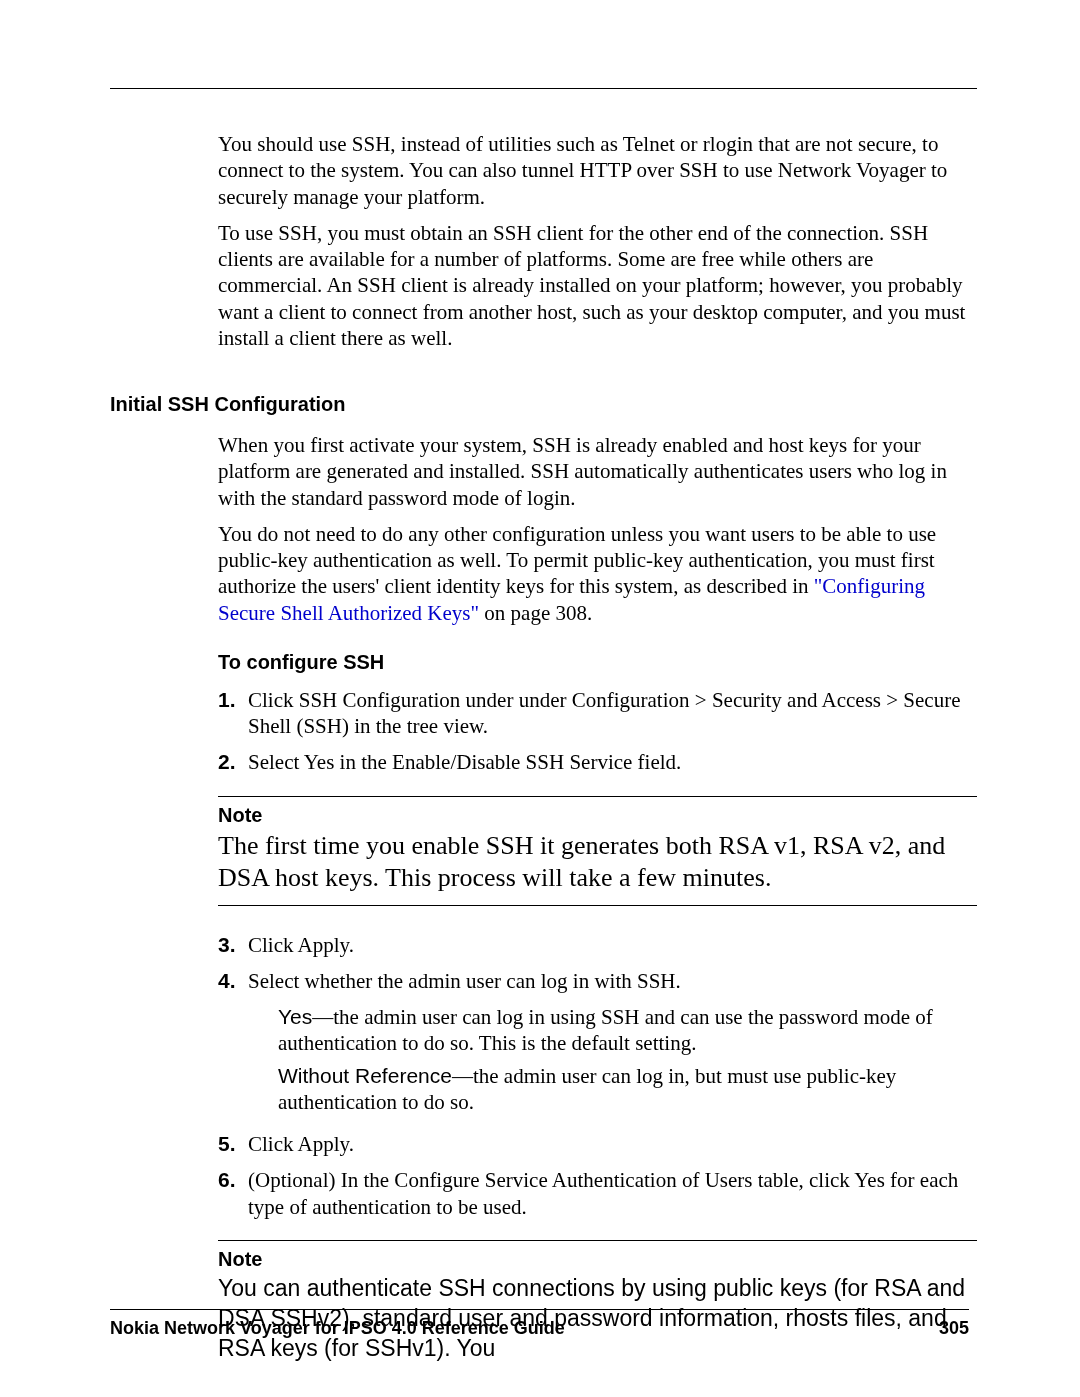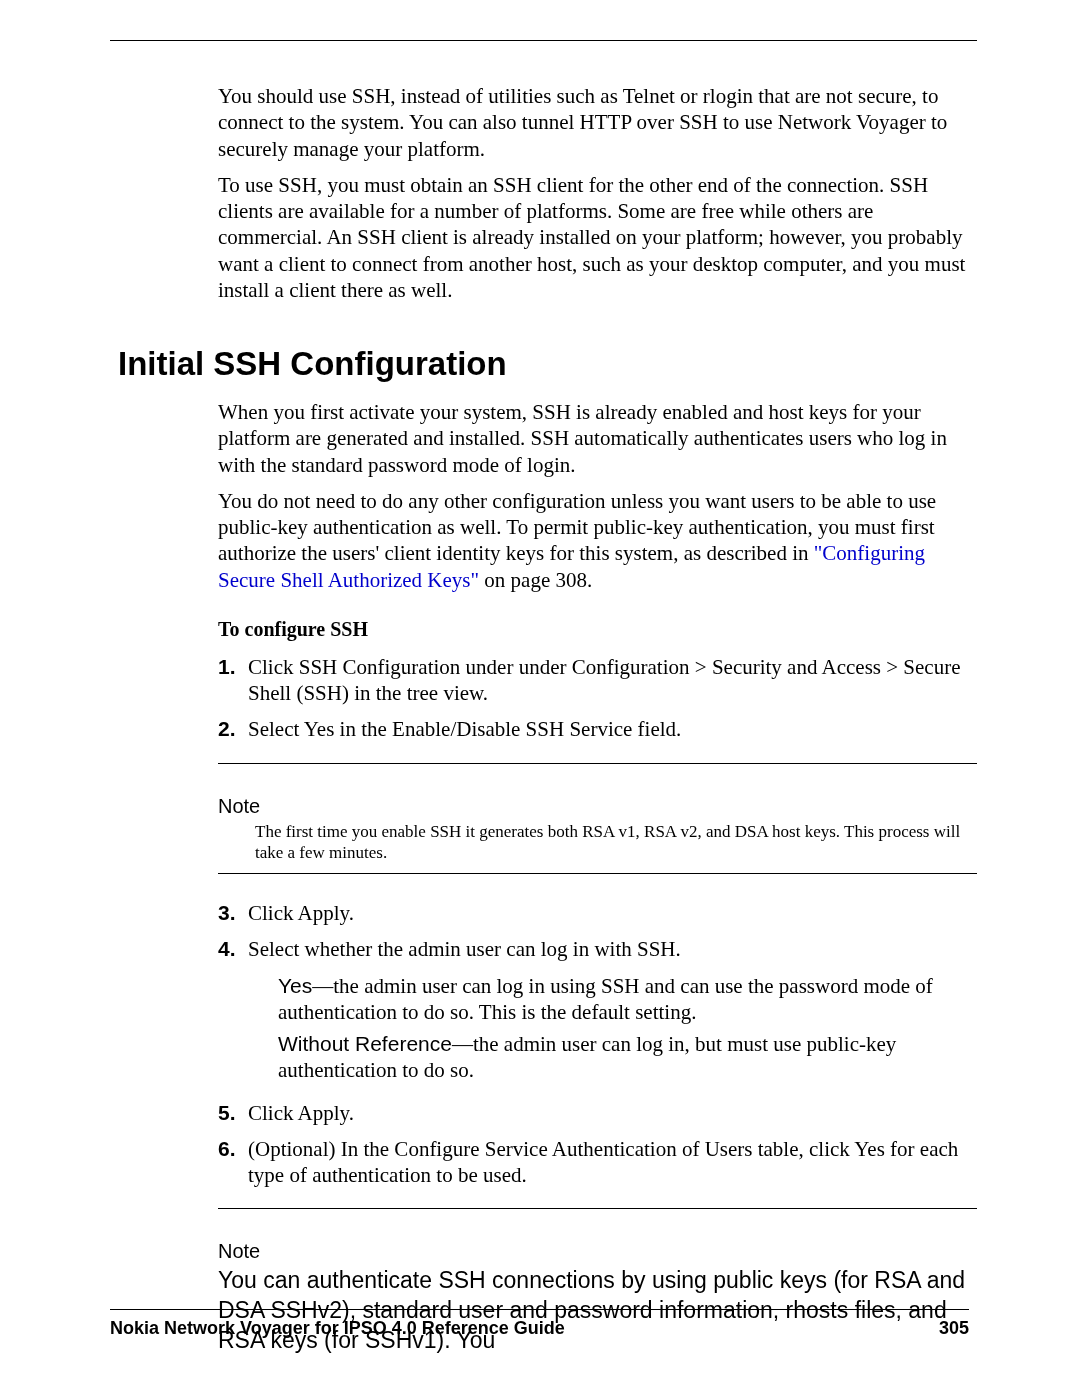--- a/index.html
+++ b/index.html
@@ -7,45 +7,45 @@
     padding: 0;
     background: #fff;
     font-family: "Times New Roman", Times, serif;
     color: #000;
   }
   .page {
     width: 1080px;
     height: 1397px;
     position: relative;
     box-sizing: border-box;
-    padding: 40px 103px 0 110px;
+    padding: 88px 103px 0 110px;
   }
   .top-rule {
     border-top: 1.5px solid #000;
     margin-bottom: 42px;
   }
   .body-text {
     margin-left: 108px;
     font-size: 21px;
     line-height: 1.25;
   }
   .para {
     margin: 0 0 10px 0;
   }
   h2.section-heading {
     font-family: Arial, Helvetica, sans-serif;
     font-weight: bold;
-    font-size: 33px;
-    margin: 42px 0 16px 8px;
+    font-size: 20px;
+    margin: 42px 0 16px 0;
   }
   .xref {
     color: #0000cc;
   }
   .sub-h {
-    font-family: Liberation Serif, serif;
+    font-family: Liberation Sans, sans-serif;
     font-weight: bold;
     font-size: 20px;
     margin: 24px 0 12px 0;
   }
   ol.steps {
     margin: 0;
     padding: 0;
     list-style: none;
   }
   ol.steps > li {
@@ -64,29 +64,27 @@
     flex: 1;
   }
   .note-box {
     border-top: 1.5px solid #000;
     border-bottom: 1.5px solid #000;
     margin: 20px 0 26px 0;
     padding: 6px 0 10px 0;
   }
   .note-label {
     font-family: Arial, Helvetica, sans-serif;
-    font-weight: normal;
+    font-weight: bold;
     font-size: 20px;
     margin-bottom: 2px;
-    margin-top: 24px;
   }
   .note-text {
-    font-size: 17px;
-    line-height: 1.25;
-    margin-left: 37px;
+    font-size: 26px;
+    line-height: 1.25;
   }
   .note-text-sans {
     font-family: Liberation Sans, sans-serif;
     font-size: 23px;
     line-height: 1.3;
   }
   .sub-list {
     margin: 10px 0 0 30px;
   }
   .sub-item {

